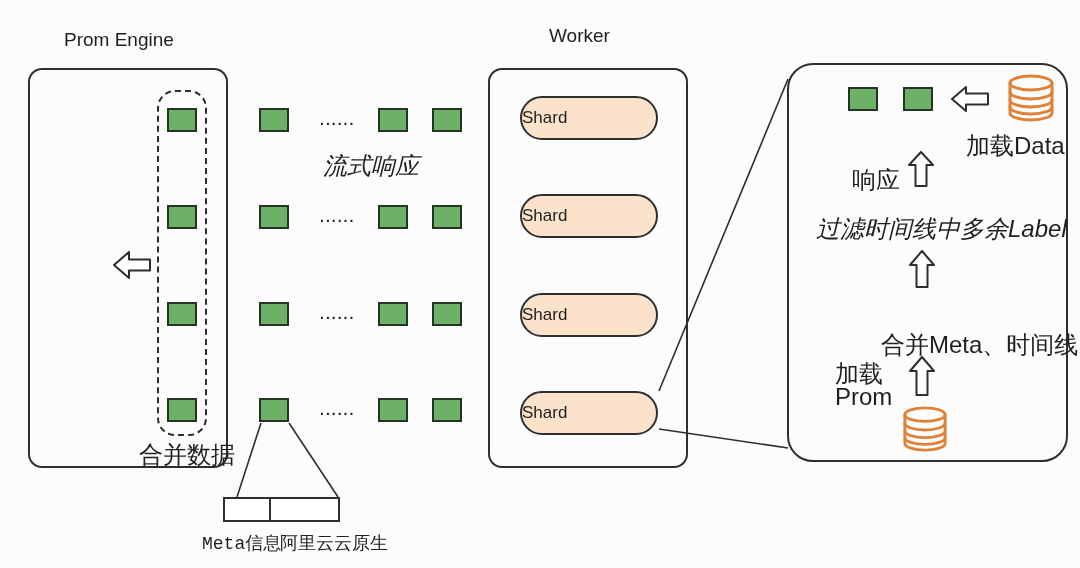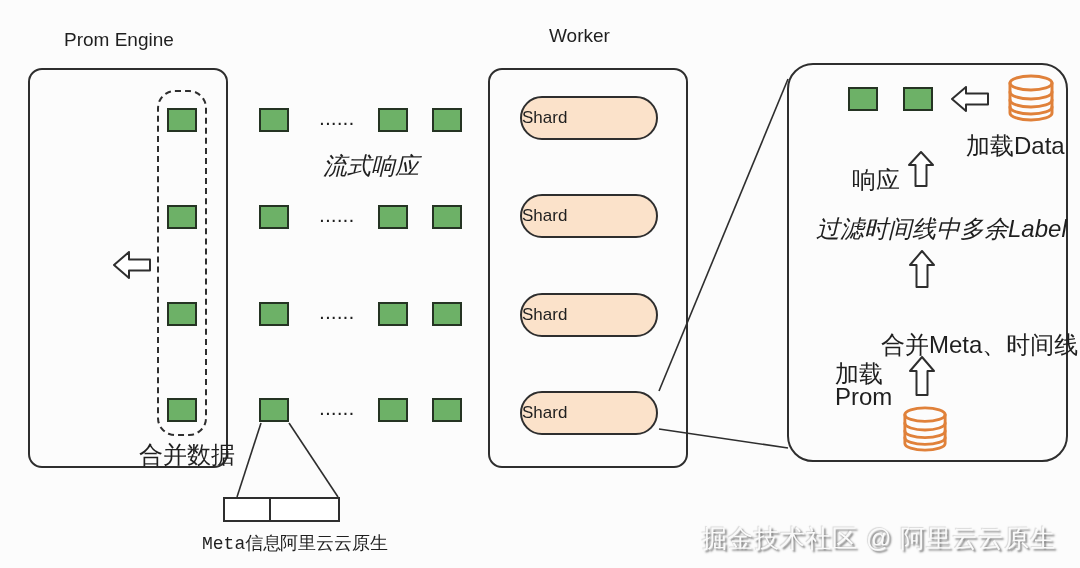--- a/index.html
+++ b/index.html
@@ -252,15 +252,14 @@
   </svg>
 
   <div class="chunk-box">
     <div class="cell-l"></div>
     <div class="cell-r"></div>
   </div>
 
   <div class="small-lbl" style="left:202px; top:531px;">Meta信息</div>
   <div class="small-lbl" style="left:280px; top:531px;">阿里云云原生</div>
 
-  <div class="watermark">掘金技术社区 @ 阿里云云原生</div>
 
 </div>
 
 </body></html>

